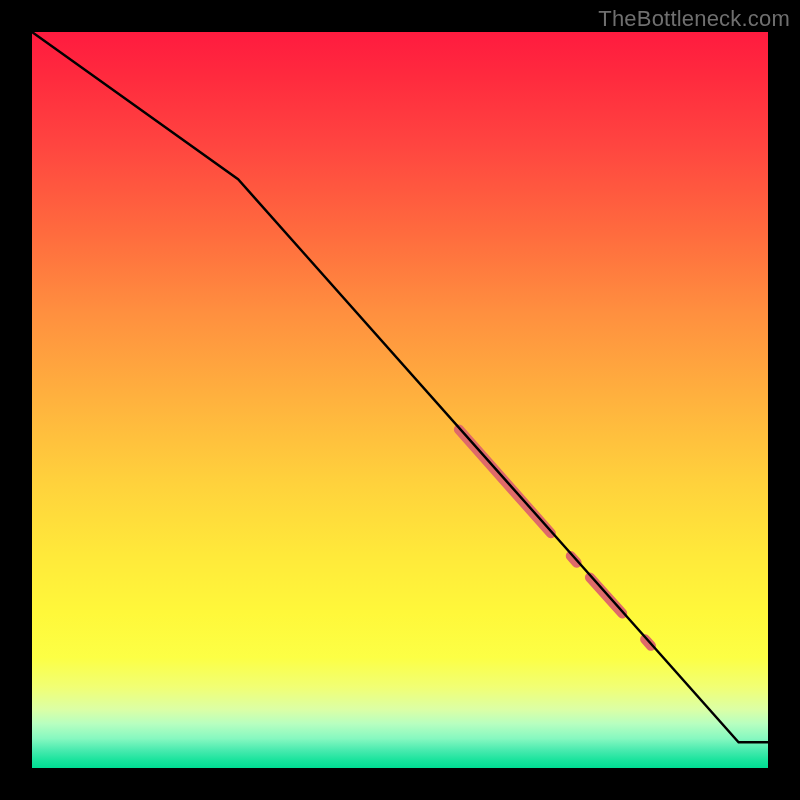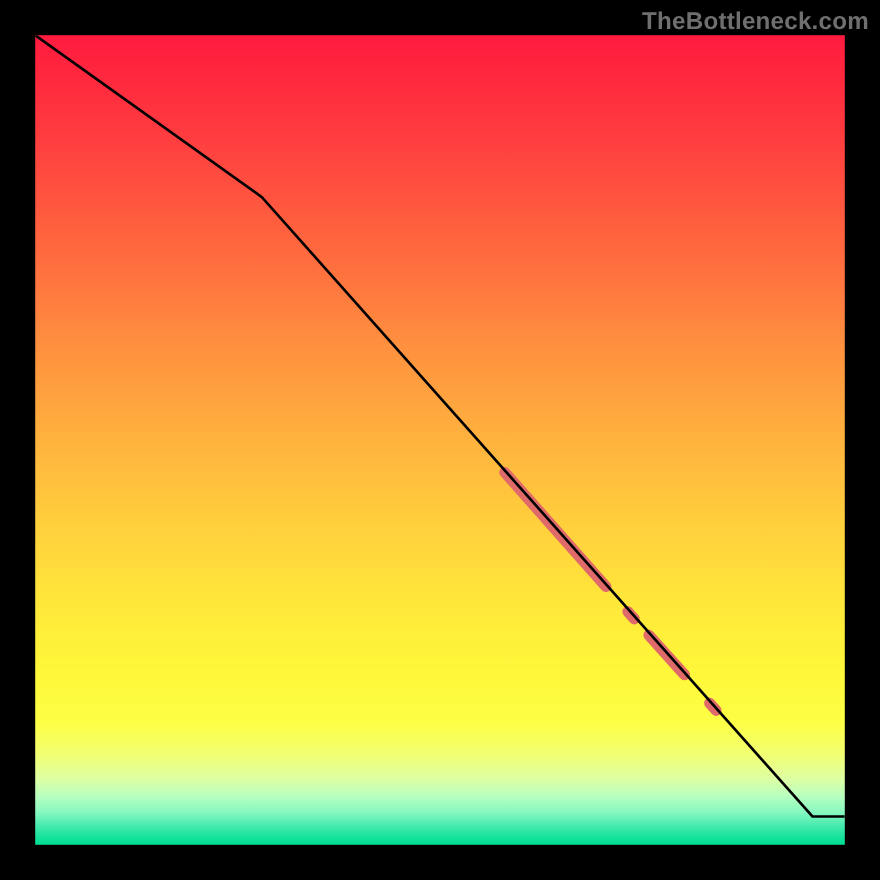--- a/index.html
+++ b/index.html
@@ -41,21 +41,21 @@
       #17e39c 99%,
       #00dd93 100%
     );
   }
   .watermark {
     position: absolute;
     top: 6px;
     right: 10px;
     color: #6f6f6f;
     font-size: 22px;
-    font-weight: 700;
+    font-weight: 400;
     letter-spacing: 0.2px;
     user-select: none;
   }
   svg.curve {
     position: absolute;
     left: 0; top: 0;
     width: 736px;
     height: 736px;
   }
 </style>

